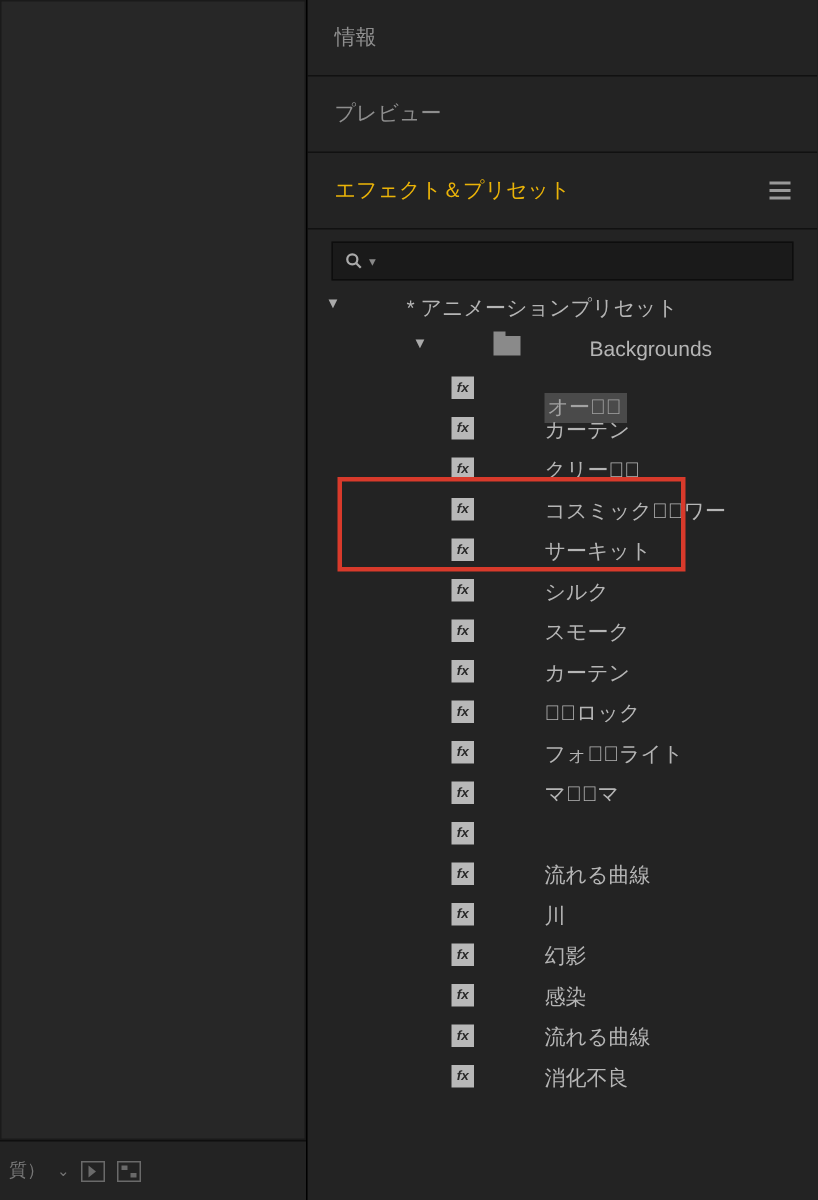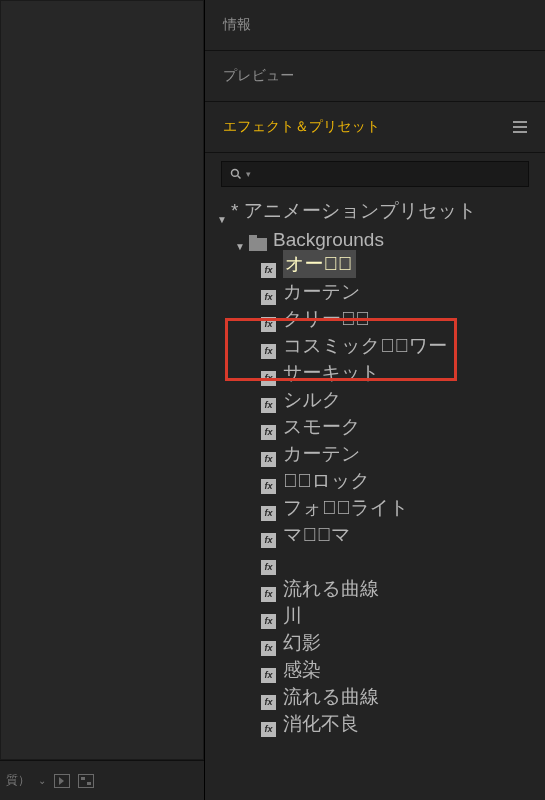--- a/index.html
+++ b/index.html
@@ -101,26 +101,27 @@
   .search-box svg { width: 12px; height: 12px; }
   .search-dd { font-size: 9px; color: #888; }
 
   .tree {
     flex: 1;
     overflow: hidden;
     padding: 4px 0 0 12px;
   }
   .tree-row {
     display: flex;
-    align-items: flex-end;
+    align-items: flex-start;
     height: 27px;
     color: #b5b5b5;
-    font-size: 19px;
+    font-size: 14px;
     white-space: nowrap;
     position: relative;
+    gap: 40px;
   }
   .disclosure {
     width: 10px; height: 10px;
     margin-right: 4px;
     display: inline-flex;
     align-items: center;
     justify-content: center;
     color: #aaa;
     font-size: 10px;
   }
@@ -154,22 +155,23 @@
     content: "fx";
     font-size: 9px;
     color: #2a2a2a;
     font-style: italic;
     font-weight: bold;
     line-height: 1;
   }
   .item-label { }
   .tree-row.selected .item-label {
     background: #4a4a4a;
-    color: #fef9c3;
+    color: #a3a3a3;
     padding: 1px 4px 1px 2px;
+    margin-top: 11px;
   }
   .highlight-box {
     position: absolute;
     border: 3px solid #d83a2b;
     pointer-events: none;
     z-index: 50;
   }
 </style>
 </head>
 <body>

